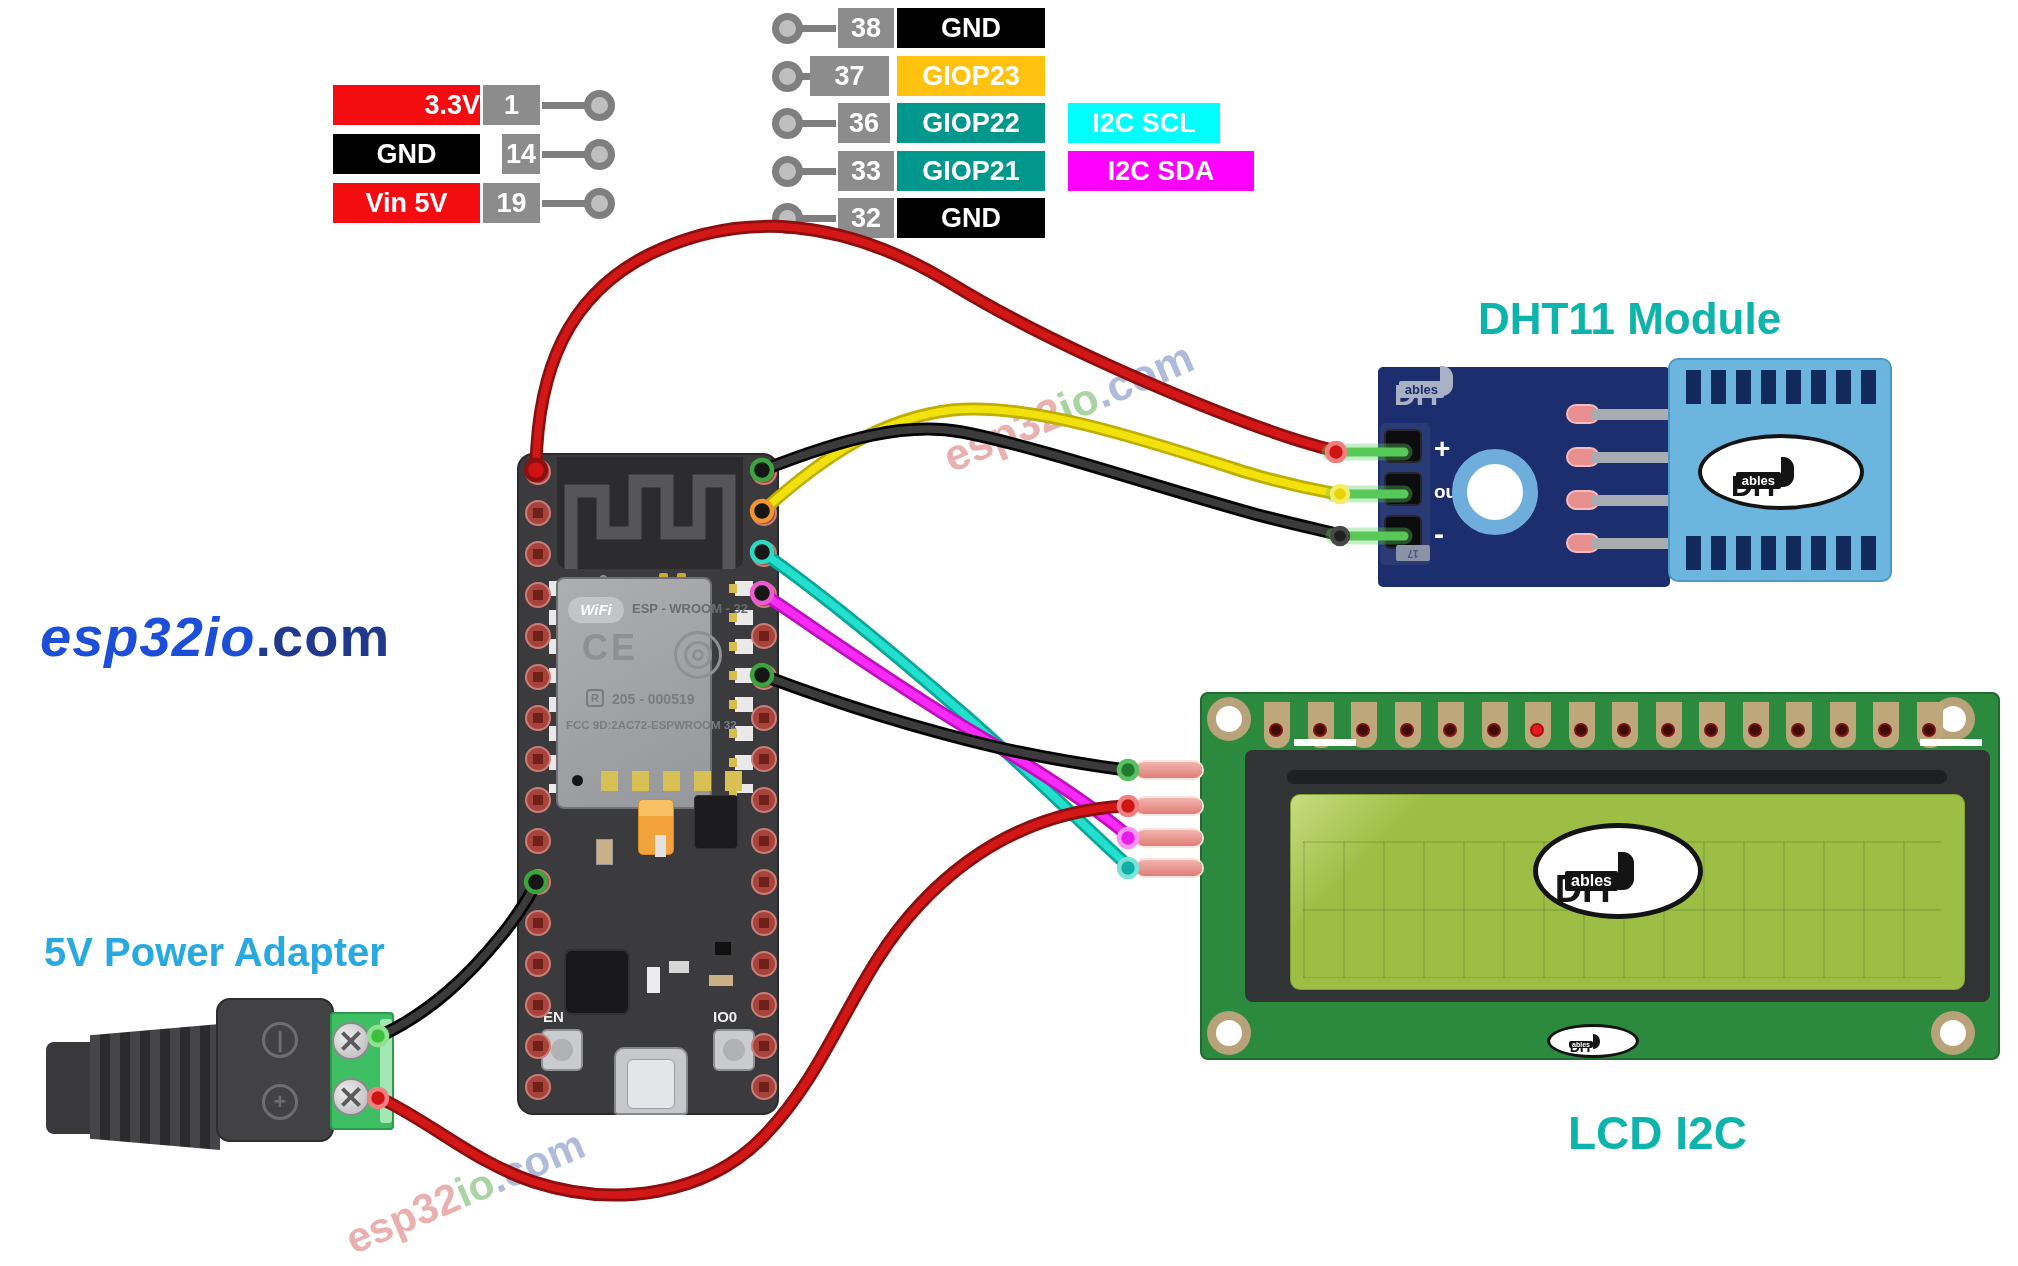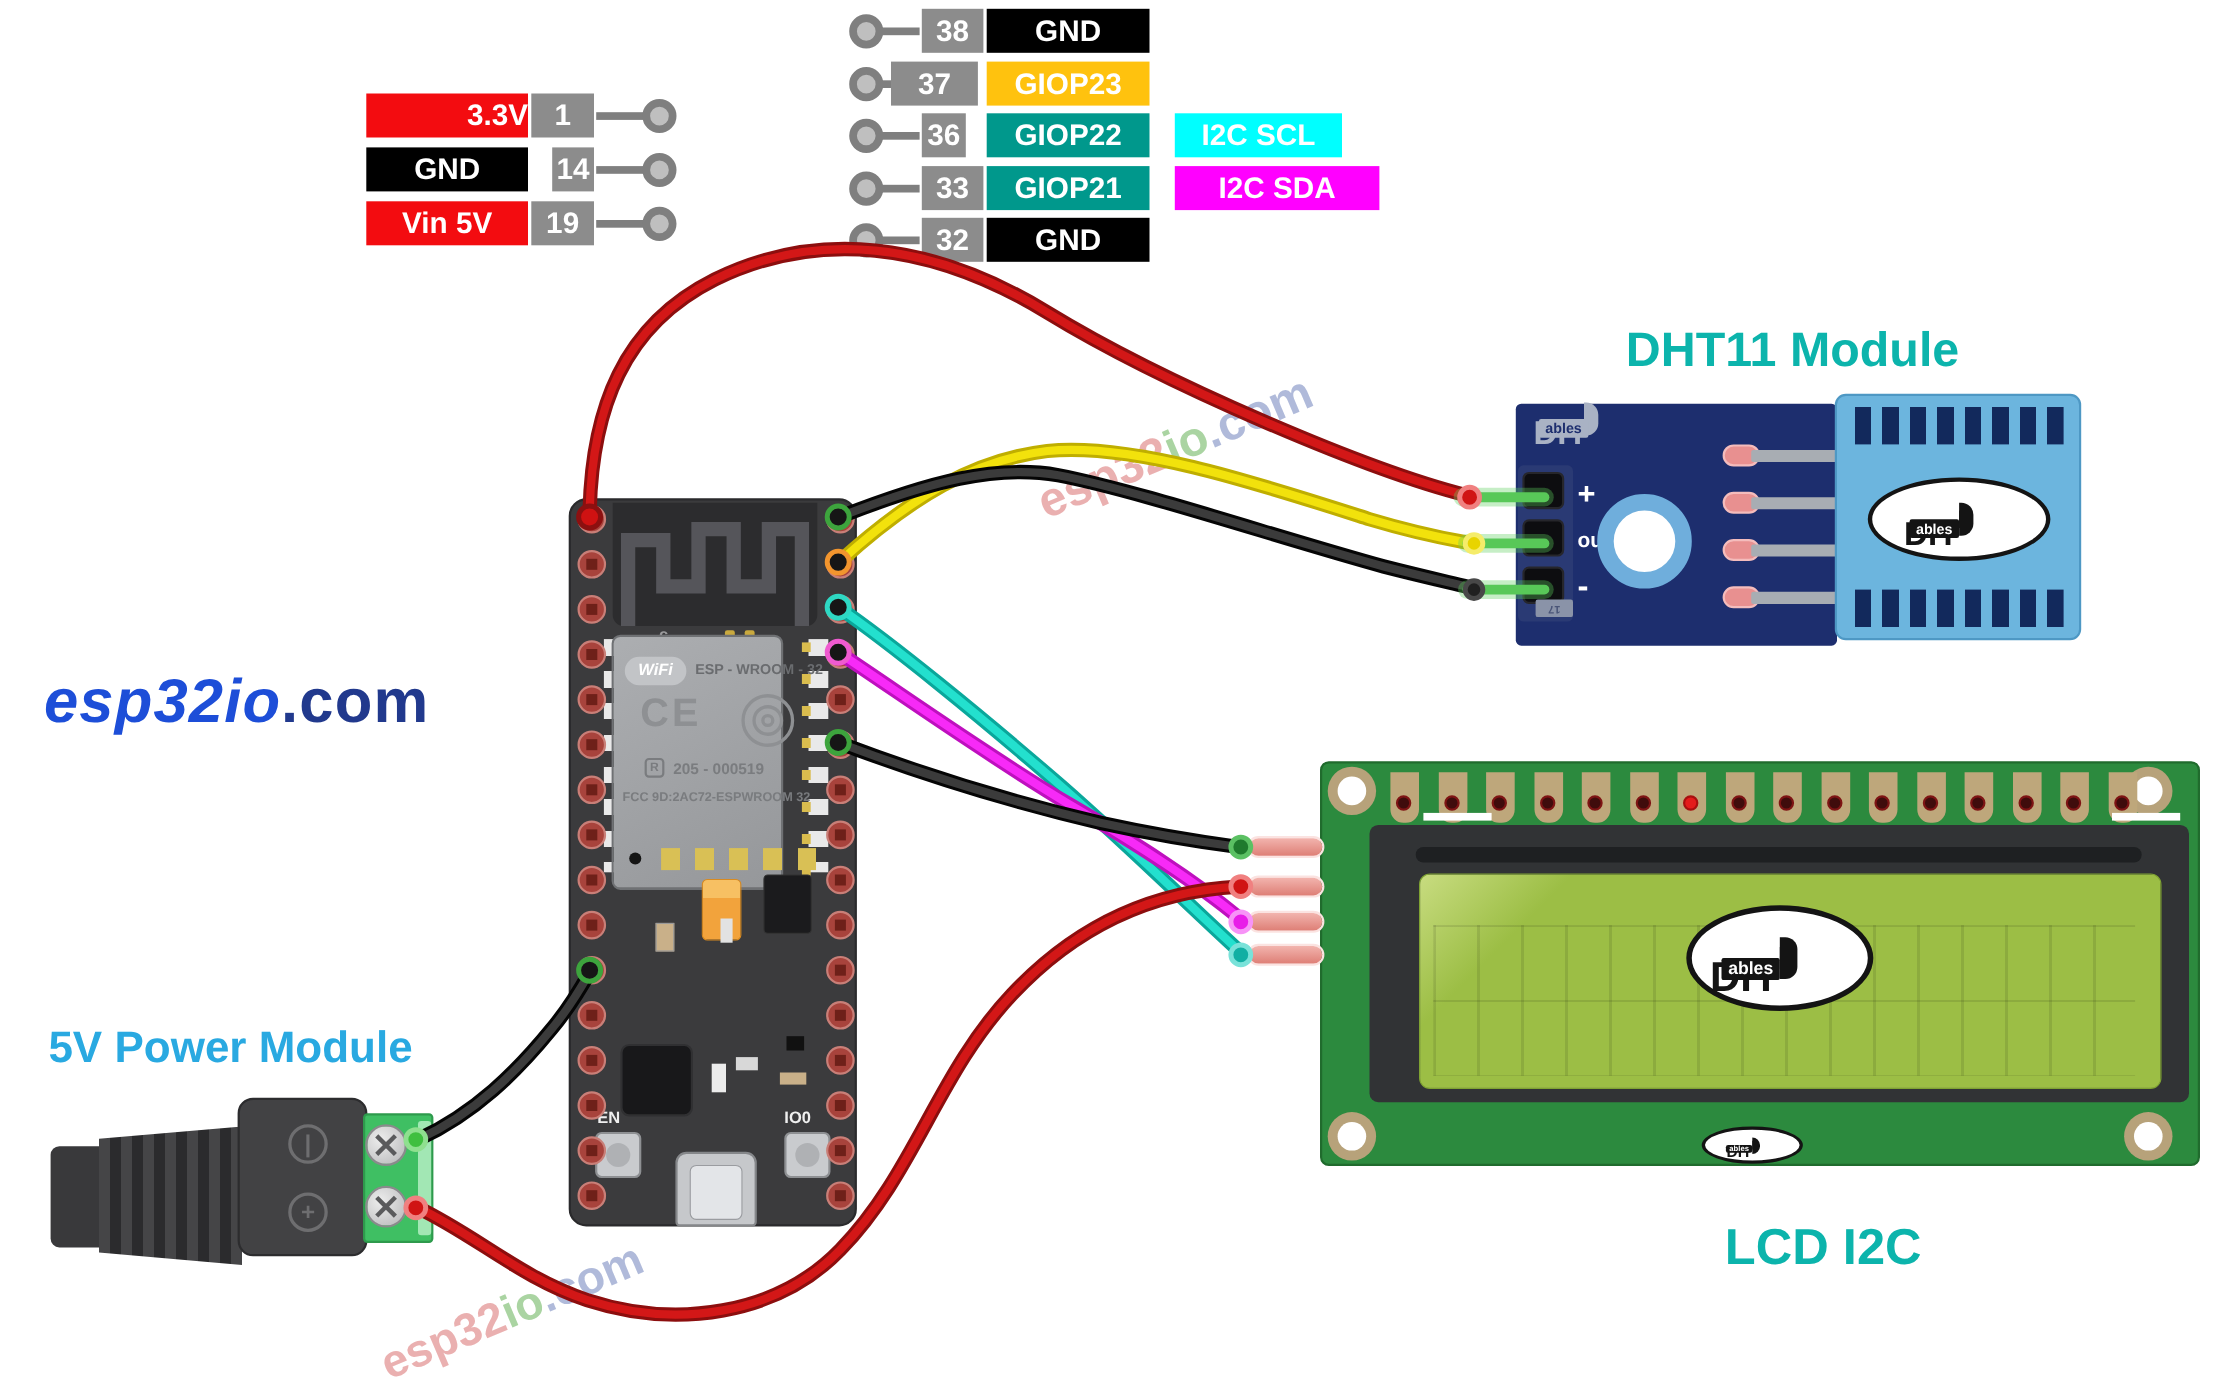--- a/index.html
+++ b/index.html
@@ -128,21 +128,21 @@
     </div>
     <div class="lg-row" style="top:56px">
       <div class="callout-circle" style="left:772px"></div>
       <div class="callout-line" style="left:800px;width:36px"></div>
       <div class="lg-box lg-num" style="left:810px;width:79px">37</div>
       <div class="lg-box" style="left: 897px; width: 148px; background: rgb(255, 194, 14);">GIOP23</div>
     </div>
     <div class="lg-row" style="top:103px">
       <div class="callout-circle" style="left:772px"></div>
       <div class="callout-line" style="left:800px;width:36px"></div>
-      <div class="lg-box lg-num" style="left:838px;width:40px">36</div>
+      <div class="lg-box lg-num" style="left:838px;width:52px">36</div>
       <div class="lg-box" style="left: 897px; width: 148px; background: rgb(0, 152, 140);">GIOP22</div>
       <div class="lg-box" style="left: 1068px; width: 152px; background: rgb(0, 255, 255);">I2C SCL</div>
     </div>
     <div class="lg-row" style="top:151px">
       <div class="callout-circle" style="left:772px"></div>
       <div class="callout-line" style="left:800px;width:36px"></div>
       <div class="lg-box lg-num" style="left:838px;width:56px">33</div>
       <div class="lg-box" style="left: 897px; width: 148px; background: rgb(0, 152, 140);">GIOP21</div>
       <div class="lg-box" style="left: 1068px; width: 186px; background: rgb(255, 0, 255);">I2C SDA</div>
     </div>
@@ -479,21 +479,21 @@
     </div>
   </div>
 
   <div class="lcd-stub" style="left:1136px;top:762px"></div>
   <div class="lcd-stub" style="left:1136px;top:798px"></div>
   <div class="lcd-stub" style="left:1136px;top:830px"></div>
   <div class="lcd-stub" style="left:1136px;top:860px"></div>
 
   <div class="part-title" style="left: 1568px; top: 1106px; font-size: 46px; color: rgb(12, 180, 172);">LCD I2C</div>
 
-  <div class="part-title" style="left: 44px; top: 930px; font-size: 40px; color: rgb(41, 169, 225);">5V Power Module</div>
+  <div class="part-title" style="left: 44px; top: 930px; font-size: 40px; color: rgb(41, 169, 225);">5V Power Adapter</div>
   <div class="adp">
     <div class="adp-tip"></div>
     <div class="adp-barrel"></div>
     <div class="adp-body">
       <div class="adp-sym" style="top:22px">|</div>
       <div class="adp-sym" style="top:84px">+</div>
     </div>
     <div class="adp-block">
         <i></i>
       </div>

